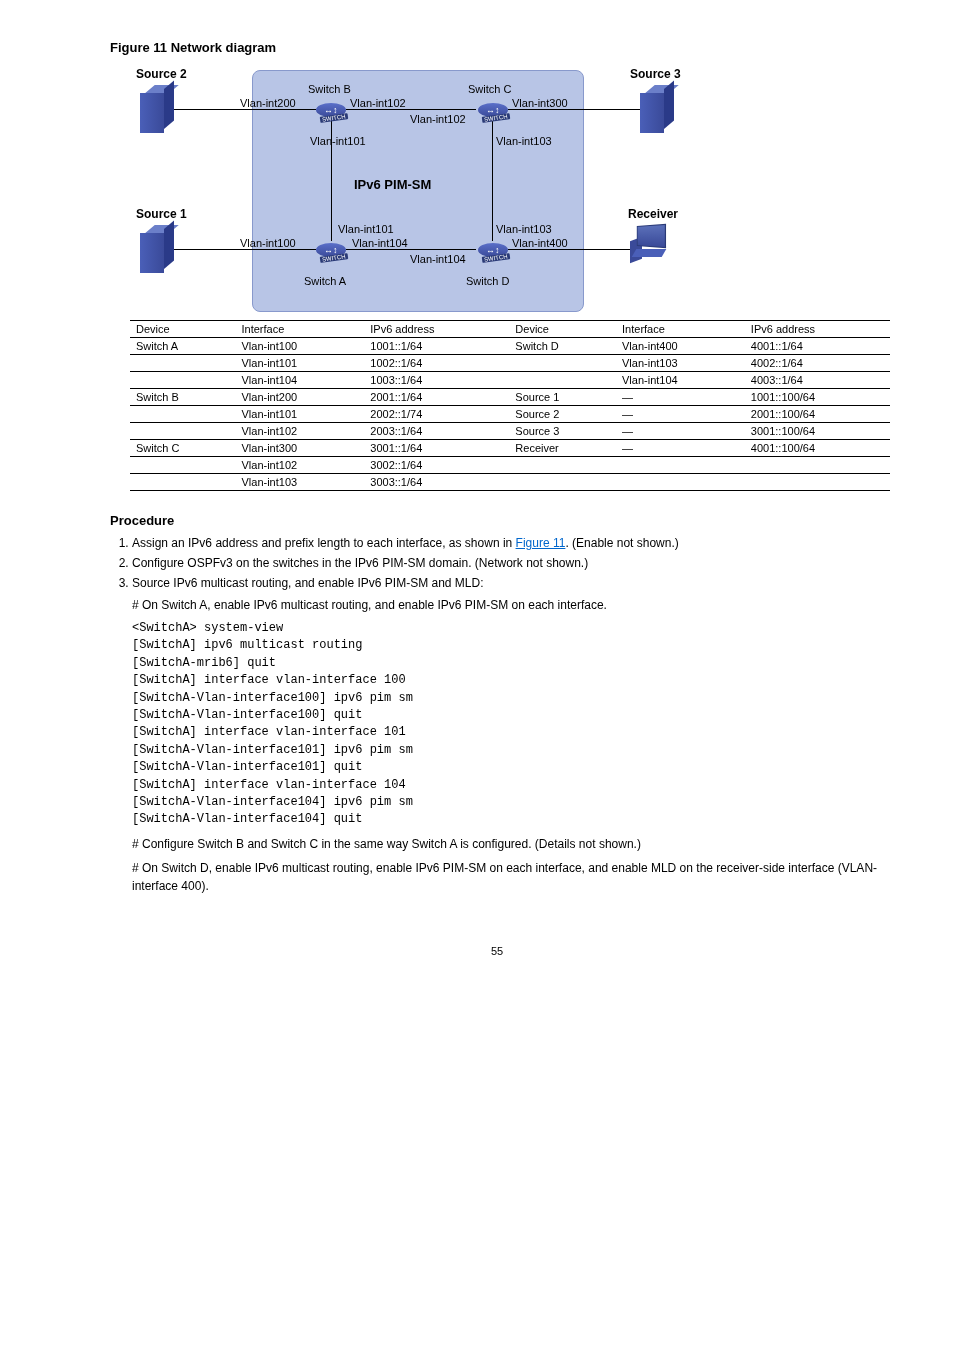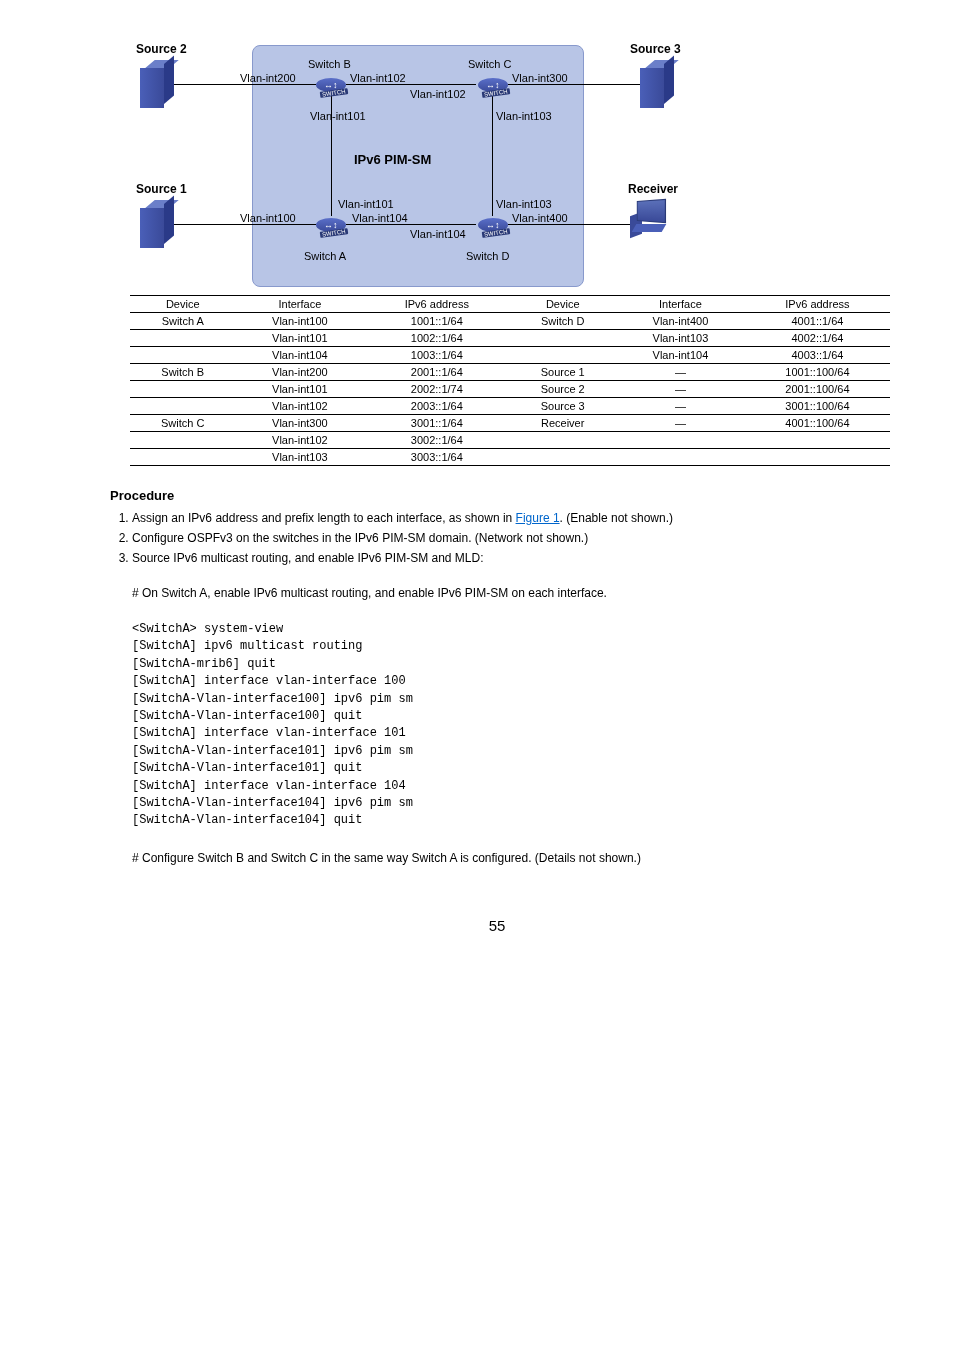--- a/index.html
+++ b/index.html
@@ -166,45 +166,46 @@
     background: #000;
     width: 1px;
   }
   table.addr {
     border-collapse: collapse;
     width: 760px;
     font-size: 11px;
     margin-top: 8px;
   }
   table.addr th, table.addr td {
-    text-align: center;
+    text-align: left;
     padding: 2px 6px;
     border-bottom: 1px solid #000;
     vertical-align: top;
   }
   table.addr tr.last td { border-bottom: 1.5px solid #000; }
   table.addr tr.first th { border-top: 1.5px solid #000; border-bottom: 1.5px solid #000; font-weight: normal;}
   .section-h { font-size: 13px; font-weight: bold; margin: 22px 0 8px 0; }
-  .body-text { font-size: 12px; line-height: 1.5; margin: 19px 0; }
+  .body-text { font-size: 12px; line-height: 1.5; margin: 6px 0; }
   .link { color: #0066cc; text-decoration: underline; }
   .cli {
     font-family: "Courier New", monospace;
     font-size: 12px;
     line-height: 1.45;
     white-space: pre;
     margin: 2px 0;
   }
   .numbered { font-size: 12px; margin: 6px 0; }
-  .footer-page { text-align: center; font-size: 15px; margin-top: 50px; }
+  .footer-page { text-align: center; font-size: 11px; margin-top: 50px; }
 </style>
 </head>
 <body>
 
 <div class="page">
 
+  <div class="figure-title">Figure 11 Network diagram</div>
 
   <div class="figure-container">
     <div class="diagram">
 
       <div class="pim-box"></div>
 
       <div class="wire" style="left:36px; top:44px; width:150px;"></div>
       <div class="wire" style="left:216px; top:44px; width:130px;"></div>
       <div class="wire" style="left:378px; top:44px; width:142px;"></div>
       <div class="wire" style="left:36px; top:184px; width:150px;"></div>
@@ -368,36 +369,37 @@
             <td></td>
           </tr>
     </tbody>
       </table>
   </div>
 
   <div class="section-h">Procedure</div>
 
   <ol style="padding-left:22px; margin:0;">
     <li class="numbered">
-      <span>Assign an IPv6 address and prefix length to each interface, as shown in </span><a href="#" class="link">Figure 1</a><span>. (Enable not shown.)</span>
+      <span>Assign an IPv6 address and prefix length to each interface, as shown in </span><a href="#" class="link">Figure 11</a><span>. (Enable not shown.)</span>
     </li>
     <li class="numbered">Configure OSPFv3 on the switches in the IPv6 PIM-SM domain. (Network not shown.)</li>
     <li class="numbered">
       <span>Source IPv6 multicast routing, and enable IPv6 PIM-SM and MLD:</span>
       <div class="body-text"># On Switch A, enable IPv6 multicast routing, and enable IPv6 PIM-SM on each interface.</div>
       <div class="cli">&lt;SwitchA&gt; system-view
 [SwitchA] ipv6 multicast routing
 [SwitchA-mrib6] quit
 [SwitchA] interface vlan-interface 100
 [SwitchA-Vlan-interface100] ipv6 pim sm
 [SwitchA-Vlan-interface100] quit
 [SwitchA] interface vlan-interface 101
 [SwitchA-Vlan-interface101] ipv6 pim sm
 [SwitchA-Vlan-interface101] quit
 [SwitchA] interface vlan-interface 104
 [SwitchA-Vlan-interface104] ipv6 pim sm
 [SwitchA-Vlan-interface104] quit</div>
       <div class="body-text"># Configure Switch B and Switch C in the same way Switch A is configured. (Details not shown.)</div>
+      <div class="body-text"># On Switch D, enable IPv6 multicast routing, enable IPv6 PIM-SM on each interface, and enable MLD on the receiver-side interface (VLAN-interface 400).</div>
     </li>
   </ol>
 
   <div class="footer-page">55</div>
 </div>
 
 </body></html>

